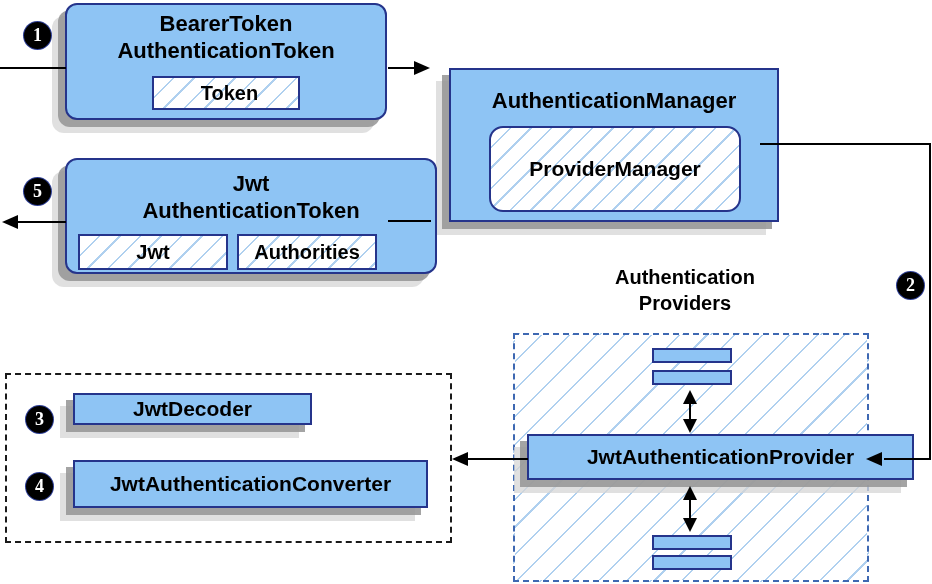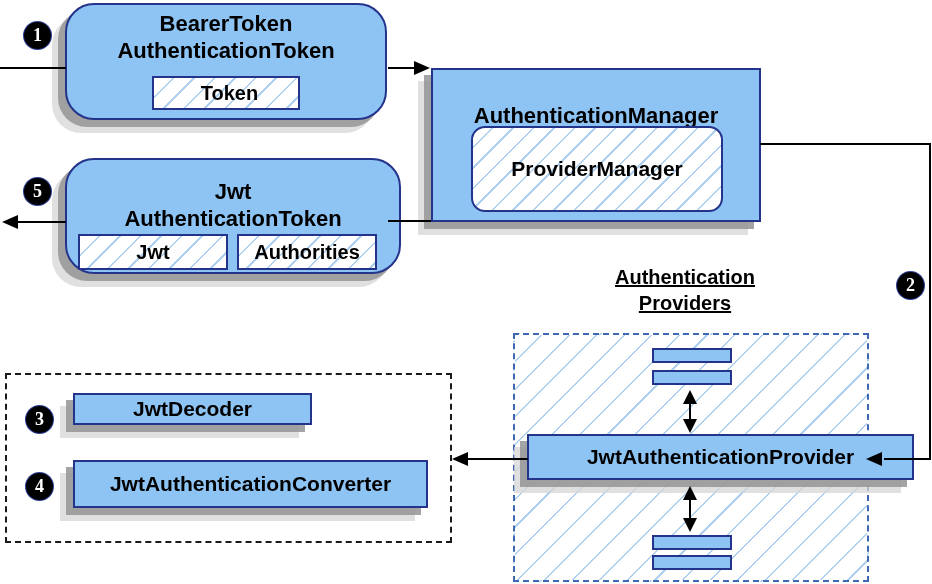--- a/index.html
+++ b/index.html
@@ -6,21 +6,21 @@
   .canvas{
     position:relative;width:932px;height:584px;background:#fff;overflow:hidden;
     font-family:"Liberation Sans",sans-serif;font-weight:bold;color:#000;
   }
   
   .solidbox{
     position:absolute;box-sizing:border-box;background:#8EC4F4;
     border:2px solid #25348B;z-index:3;
   }
   .shadowed{box-shadow:-7px 7px 0 0 rgba(148,148,148,.85), -13px 13px 0 0 rgba(214,214,214,.75);}
-  .rounded{border-radius:29px;}
+  .rounded{border-radius:12px;}
   .hatch{
     background-color:#fff;
     background-image:repeating-linear-gradient(135deg, rgba(0,0,0,0) 0 13px, #AFD0EF 13px 14.5px);
   }
   .field{
     position:absolute;box-sizing:border-box;border:2px solid #25348B;
     display:flex;align-items:center;justify-content:center;
     font-size:20px;white-space:nowrap;z-index:4;
   }
   .boxtitle{width:100%;text-align:center;font-size:22px;line-height:27px;white-space:nowrap;}
@@ -32,32 +32,32 @@
     border:2px dashed #3E68B2;z-index:1;
     background-color:#fff;
     background-image:repeating-linear-gradient(135deg, rgba(0,0,0,0) 0 18px, #AFD0EF 18px 19.5px);
   }
   .blackdash{
     position:absolute;box-sizing:border-box;left:5px;top:373px;width:447px;height:170px;
     border:2px dashed #1a1a1a;background:#fff;z-index:1;
   }
   
   .bearer{left:65px;top:3px;width:322px;height:117px;padding-top:5px;}
-  .jwtbox{left:65px;top:158px;width:336px;height:116px;padding-top:18px;}
-  .manager{left:431px;top:68px;width:330px;height:154px;padding-top:32px;}
+  .jwtbox{left:65px;top:158px;width:372px;height:116px;padding-top:10px;}
+  .manager{left:449px;top:68px;width:330px;height:154px;padding-top:17px;}
   .decoder{left:73px;top:393px;width:239px;height:32px;}
   .converter{left:73px;top:460px;width:355px;height:48px;}
   .provider{left:527px;top:434px;width:387px;height:46px;z-index:3;}
   .minirect{
     position:absolute;box-sizing:border-box;left:652px;width:80px;height:15px;
     background:#8EC4F4;border:2px solid #25348B;z-index:3;
   }
   .plabel{
     position:absolute;left:595px;top:264px;width:180px;text-align:center;
-    font-size:20px;line-height:26px;z-index:2;white-space:nowrap;text-decoration:underline;
+    font-size:20px;line-height:26px;z-index:2;white-space:nowrap;
   }
   
   .badge{
     position:absolute;width:27px;height:27px;border-radius:50%;
     background:#000;color:#fff;display:flex;align-items:center;justify-content:center;
     font-family:"Liberation Serif",serif;font-size:18px;font-weight:bold;z-index:6;
     box-shadow:0 0 0 1px #2e3f96;
   }
   
   .connectors{position:absolute;left:0;top:0;z-index:5;pointer-events:none;}

